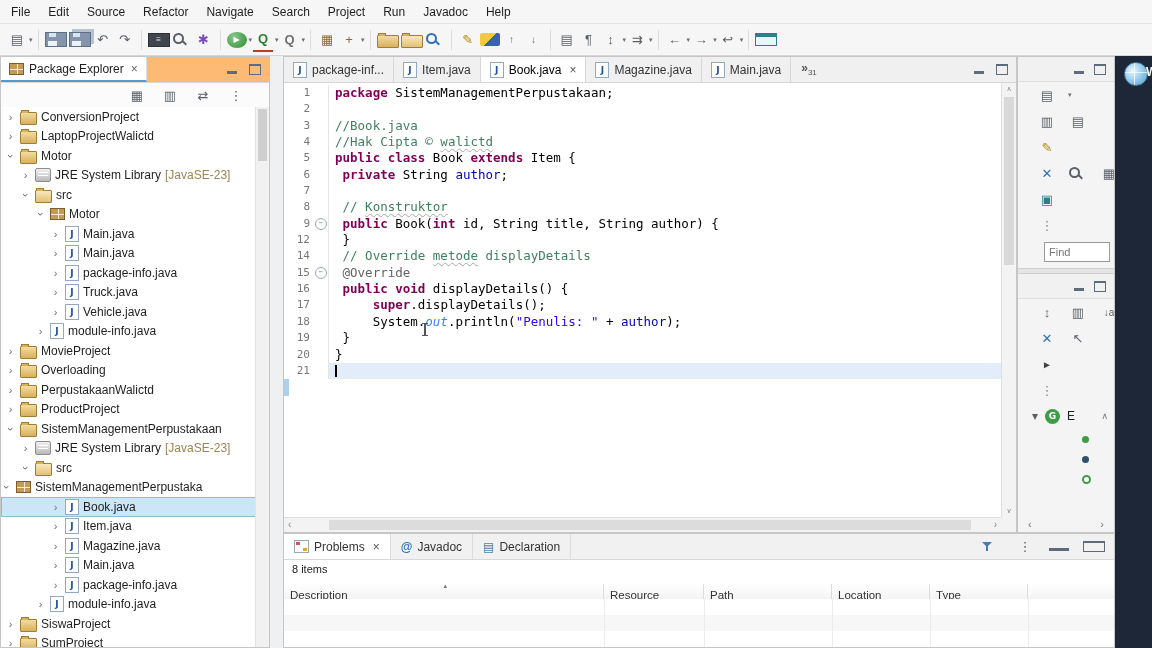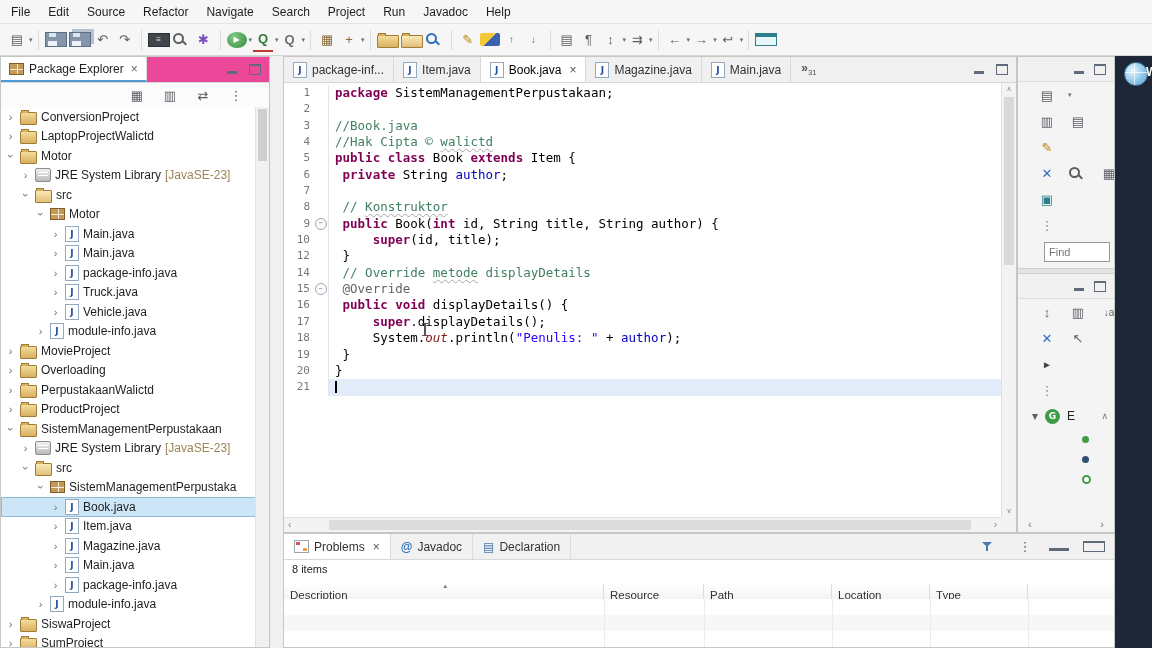--- a/index.html
+++ b/index.html
@@ -44,21 +44,21 @@
 .ic-g{width:15px;height:15px;border-radius:50%;background:#3f9c46;color:#fff;font:bold 9px "DejaVu Sans",sans-serif;display:flex;align-items:center;justify-content:center}
 
 .jreicon{width:14px;height:12px;background:linear-gradient(#f0f0f0,#b9b9b9);border:1px solid #8d8d8d;border-radius:2px;position:relative;flex:none}
 .jreicon::before{content:"";position:absolute;left:2px;right:2px;top:3px;height:1px;background:#fff;box-shadow:0 3px 0 #fff}
 .pkgicon{width:13px;height:10px;background:#c49a58;border:1px solid #7d5c28;position:relative;flex:none}
 .pkgicon::before{content:"";position:absolute;left:50%;top:0;bottom:0;width:1px;background:#f7ecd8}
 .pkgicon::after{content:"";position:absolute;top:50%;left:0;right:0;height:1px;background:#f7ecd8}
 .jficon{width:12px;height:14px;background:#fff;border:1px solid #94a8c0;font:bold 9px "DejaVu Sans",sans-serif;color:#1d4f9e;display:flex;align-items:center;justify-content:center;flex:none}
 
 #pe{position:absolute;left:0;top:56px;width:270px;height:592px;background:#fff;border:1px solid #c6c6c6;box-sizing:border-box}
-#pehead{height:26px;background:#ec4899;border-bottom:1px solid #d8d8d8;display:flex;align-items:center;box-sizing:border-box}
+#pehead{height:26px;background:#fdba74;border-bottom:1px solid #d8d8d8;display:flex;align-items:center;box-sizing:border-box}
 .viewtab{display:flex;align-items:center;gap:5px;height:100%;padding:0 8px;background:#fff;border-right:1px solid #dcdcdc;border-bottom:2px solid #4f9bd5;box-sizing:border-box}
 .vclose{color:#666;font-size:12px;margin-left:2px}
 .headicons{margin-left:auto;display:flex;align-items:center;gap:12px;padding-right:8px}
 #peview{height:24px;display:flex;align-items:center;justify-content:flex-end;gap:11px;padding-right:22px;background:#fbfbfb;color:#5a5f66}
 #petree{position:absolute;left:0;top:50px;right:13px;bottom:0;overflow:hidden}
 #pescroll{position:absolute;right:0;top:50px;width:13px;bottom:0;background:#f1f1f1;border-left:1px solid #e2e2e2}
 #pescroll .thumb{position:absolute;left:2px;right:2px;top:2px;height:52px;background:#cfcfcf}
 .trow{height:19.5px;display:flex;align-items:center;gap:4px;white-space:nowrap;box-sizing:border-box}
 .trow.sel{background:#cde6f7;outline:1px solid #90bcd8;outline-offset:-1px}
 .tw{width:11px;text-align:center;color:#6f6f6f;font-size:11px;flex:none}
@@ -74,21 +74,21 @@
 #tabovf sub{font-size:8px;font-weight:normal}
 #ecode{position:absolute;left:0;top:26px;right:15px;bottom:15px;background:#fff;overflow:hidden}
 #crows{position:absolute;left:0;top:0;right:0;padding-top:2px}
 .crow{display:flex;height:16.35px;line-height:16.35px;font-family:"DejaVu Sans Mono",monospace;font-size:12.5px}
 .lnum{width:26px;text-align:right;padding-right:3px;color:#787878;font-size:11px;background:#fff;flex:none}
 .lfold{width:15px;flex:none;background:#fff;border-right:1px solid #e4e4e4;display:flex;align-items:center;justify-content:center}
 .fm{width:10px;height:10px;border:1px solid #9aa7b5;border-radius:50%;font-size:7px;color:#5c6b7a;display:flex;align-items:center;justify-content:center;background:#fff;line-height:1}
 .ltext{flex:1;white-space:pre;padding-left:6px}
 .ltext.cur{background:#e3edf9}
 .k{color:#7f0055;font-weight:bold}.c{color:#3f7f5f}.s{color:#2a00ff}.f{color:#0000c0}
-.sf{color:#7f1d1d;font-style:italic}.a{color:#646464}.p{color:#000}
+.sf{color:#3b82f6;font-style:italic}.a{color:#646464}.p{color:#000}
 .sp{text-decoration:underline wavy #a8a8a8 1px;text-underline-offset:2px}
 .caret{display:inline-block;width:2px;height:12px;background:#000;vertical-align:-2px}
 #changeband{position:absolute;left:0;width:5px;top:214px;height:99px;background:#aed0ea}
 #wm{position:absolute;left:195px;top:220px;font:bold 34px "DejaVu Sans",sans-serif;color:#7e7e7e;opacity:.78;letter-spacing:1px;z-index:6;pointer-events:none}
 #ibeam{position:absolute;left:140px;top:240px;width:2px;height:13px;background:#555;z-index:6}
 #ibeam::before,#ibeam::after{content:"";position:absolute;left:-2px;width:6px;height:1px;background:#555}
 #ibeam::before{top:0}#ibeam::after{bottom:0}
 #evscroll{position:absolute;right:0;top:26px;width:15px;bottom:15px;background:#f3f3f3;border-left:1px solid #e0e0e0;box-sizing:border-box}
 #evscroll .thumb{position:absolute;left:2px;right:2px;top:14px;height:168px;background:#d9d9d9}
 #evscroll .sa{position:absolute;left:0;right:0;text-align:center;font-size:7px;color:#888}
@@ -327,21 +327,21 @@
           <span class="tw">›</span>
           <span class="jreicon"></span>
           <span>JRE System Library </span>
           <span class="tsuf">[JavaSE-23]</span>
         </div>
         <div class="trow" style="padding-left:19px">
           <span class="tw e">›</span>
           <span class="ic-folder open"></span>
           <span>src</span>
         </div>
-        <div class="trow" style="padding-left:34px">
+        <div class="trow" style="">
           <span class="tw e">›</span>
           <span class="pkgicon"></span>
           <span>SistemManagementPerpustaka</span>
         </div>
         <div class="trow sel" style="padding-left:49px">
           <span class="tw">›</span>
           <span class="jficon">J</span>
           <span>Book.java</span>
         </div>
         <div class="trow" style="padding-left:49px">
@@ -456,25 +456,20 @@
             <span class="lnum">8</span>
             <span class="lfold"></span>
             <span class="ltext"><span class="p"> </span><span class="c">// </span><span class="c sp">Konstruktor</span></span>
           </div>
           <div class="crow">
             <span class="lnum">9</span>
             <span class="lfold">
               <span class="fm">−</span>
             </span>
             <span class="ltext"><span class="p"> </span><span class="k">public</span><span class="p"> Book(</span><span class="k">int</span><span class="p"> id, String title, String author) {</span></span>
-          </div>
-          <div class="crow">
-            <span class="lnum">10</span>
-            <span class="lfold"></span>
-            <span class="ltext"><span class="p">     </span><span class="k">super</span><span class="p">(id, title);</span></span>
           </div>
           <div class="crow">
             <span class="lnum">12</span>
             <span class="lfold"></span>
             <span class="ltext"><span class="p"> }</span></span>
           </div>
           <div class="crow">
             <span class="lnum">14</span>
             <span class="lfold"></span>
             <span class="ltext"><span class="p"> </span><span class="c">// Override </span><span class="c sp">metode</span><span class="c"> displayDetails</span></span>

